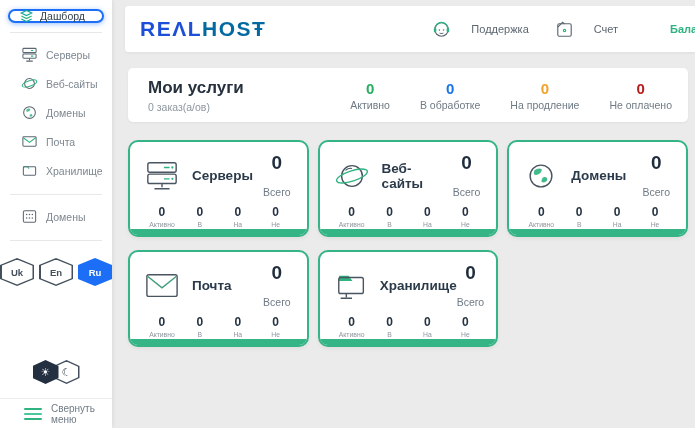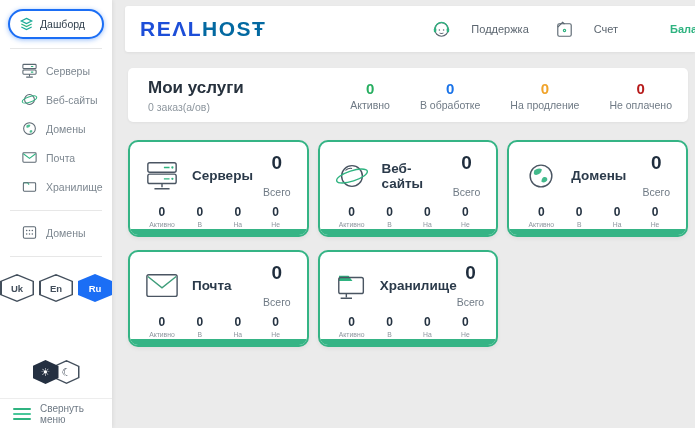--- a/index.html
+++ b/index.html
@@ -11,21 +11,21 @@
     color: #2b3a4a;
   }
 
   
   .sidebar {
     position: absolute; left: 0; top: 0; width: 112px; height: 428px;
     background: #fff; box-shadow: 1px 0 4px rgba(0,0,0,.07);
     display: flex; flex-direction: column; z-index: 5;
   }
   .dash-pill {
-    margin: 9px 8px 0 8px; height: 30px;
+    margin: 9px 8px 0 8px; height: 14px;
     border: 2px solid #1b6ef5; border-radius: 16px;
     box-shadow: 0 1px 5px rgba(27,110,245,.45);
     display: flex; align-items: center; gap: 6px; padding: 0 9px;
     font-size: 10.5px; color: #33424f; background: #fff; cursor: pointer;
   }
   .divider { height: 1px; background: #e7e7e7; margin: 9px 10px 7px 10px; }
   .nav-item {
     display: flex; align-items: center; gap: 8px;
     padding: 6px 4px 6px 21px; font-size: 10.5px; color: #7d8790; cursor: pointer;
   }
@@ -48,21 +48,21 @@
     position: absolute; inset: 0; display: flex; align-items: center; justify-content: center;
     font-size: 11px;
   }
   .theme-hex.dark { z-index: 2; }
   .theme-hex.dark .hex-outer { background: #243041; }
   .theme-hex.dark .glyph { color: #fff; }
   .theme-hex.light { margin-left: -5px; }
   .theme-hex.light .glyph { color: #243041; }
   .collapse-row {
     border-top: 1px solid #ededed; height: 30px;
-    display: flex; align-items: center; gap: 9px; padding-left: 13px;
+    display: flex; align-items: center; gap: 9px; padding-left: 24px;
     font-size: 10px; color: #6f7a85; cursor: pointer;
   }
   .burger { display: flex; flex-direction: column; gap: 3px; }
   .burger span { width: 18px; height: 2px; background: #2fb380; border-radius: 1px; }
   .burger span:nth-child(2) { background: #49c79a; }
 
   
   .main { position: absolute; left: 112px; right: 0; top: 0; bottom: 0; }
   .topbar {
     margin: 6px 0 0 13px; height: 46px; background: #fff;

